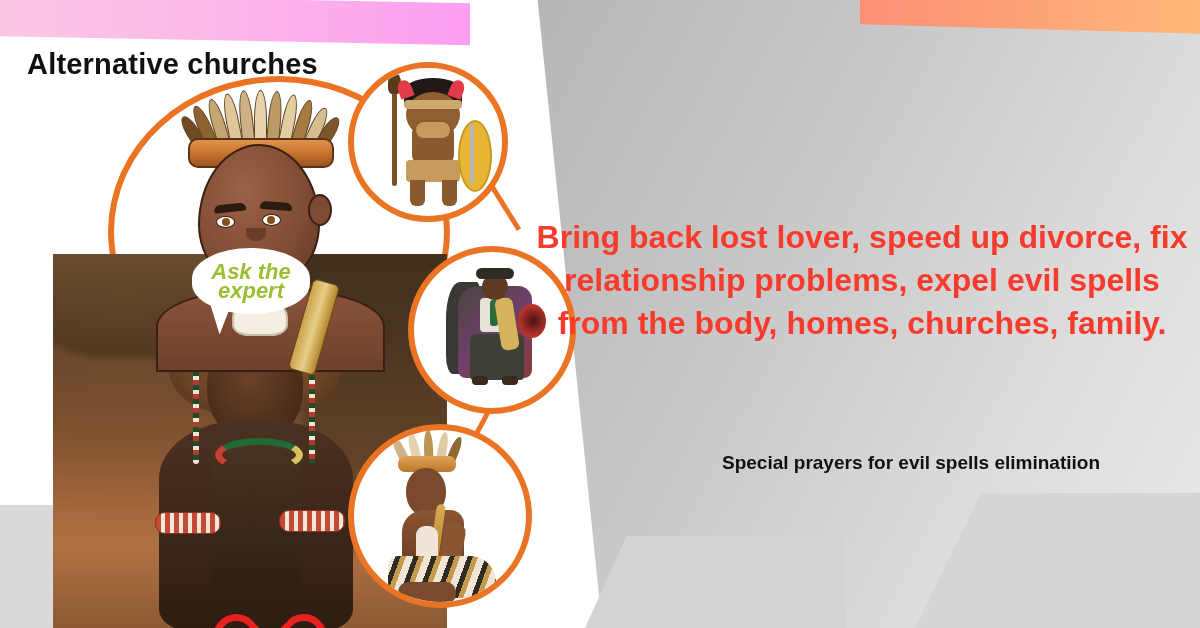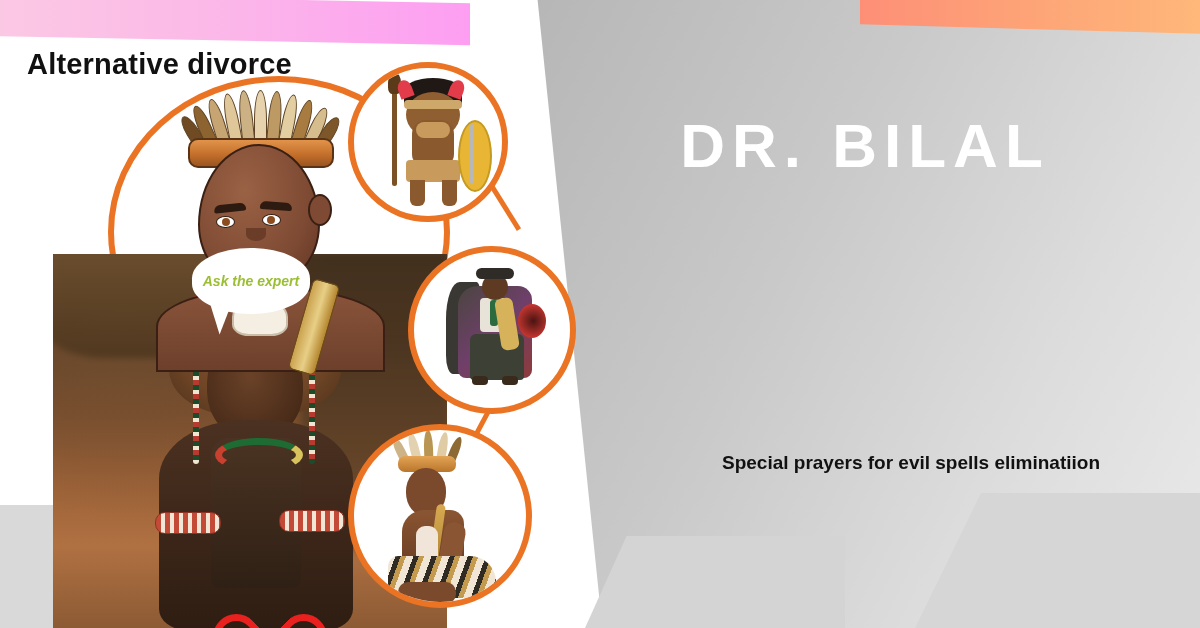--- a/index.html
+++ b/index.html
@@ -192,21 +192,21 @@
   .heart:after{left:0;transform:rotate(-45deg);transform-origin:100% 100%;}
 
   
   .bubble{
     position:absolute;left:192px;top:248px;width:118px;height:66px;
     background:#ffffff;border-radius:50%/46%;
     display:flex;align-items:center;justify-content:center;
     box-shadow:0 0 0 0 #fff;
   }
   .bubble-text{
-    font-style:italic;font-weight:bold;font-size:14px;line-height:19px;
+    font-style:italic;font-weight:bold;font-size:22px;line-height:19px;
     color:#9bbf33;text-align:center;
   }
   .bubble-tail{
     position:absolute;left:206px;top:300px;width:0;height:0;
     border-left:16px solid transparent;border-right:8px solid transparent;
     border-top:34px solid #ffffff;transform:rotate(8deg);
   }
 
   
   .circ{
@@ -292,21 +292,21 @@
 
 <div id="poster">
 
   <div class="grey-panel"></div>
   <div class="grey-foot-a"></div>
   <div class="grey-foot-b"></div>
   <div class="grey-corner-bl"></div>
   <div class="pink-banner"></div>
   <div class="orange-banner"></div>
 
-  <div class="alt-heading">Alternative divorce</div>
+  <div class="alt-heading">Alternative churches</div>
 
   <div class="big-ring"></div>
 
   <div class="photo">
     <div class="photo-bg-right"></div>
     <div class="photo-hut"></div>
     <div class="photo-ground"></div>
     <div class="photo-person">
       <div class="pp-hair"></div>
       <div class="pp-face"></div>
@@ -410,16 +410,16 @@
       <span class="s-head"></span>
       <span class="s-torso"></span>
       <span class="s-rope"></span>
       <span class="s-wrap"></span>
       <span class="s-arm"></span>
       <span class="s-skirt"></span>
       <span class="s-leg"></span>
     </div>
   </div>
 
-  <div class="rt-name">DR. BILAL</div>
+  <div class="rt-red">Bring back lost lover, speed up divorce, fix relationship problems, expel evil spells from the body, homes, churches, family.</div>
   <div class="rt-black">Special prayers for  evil spells eliminatiion</div>
 
 </div>
 
 </body></html>

